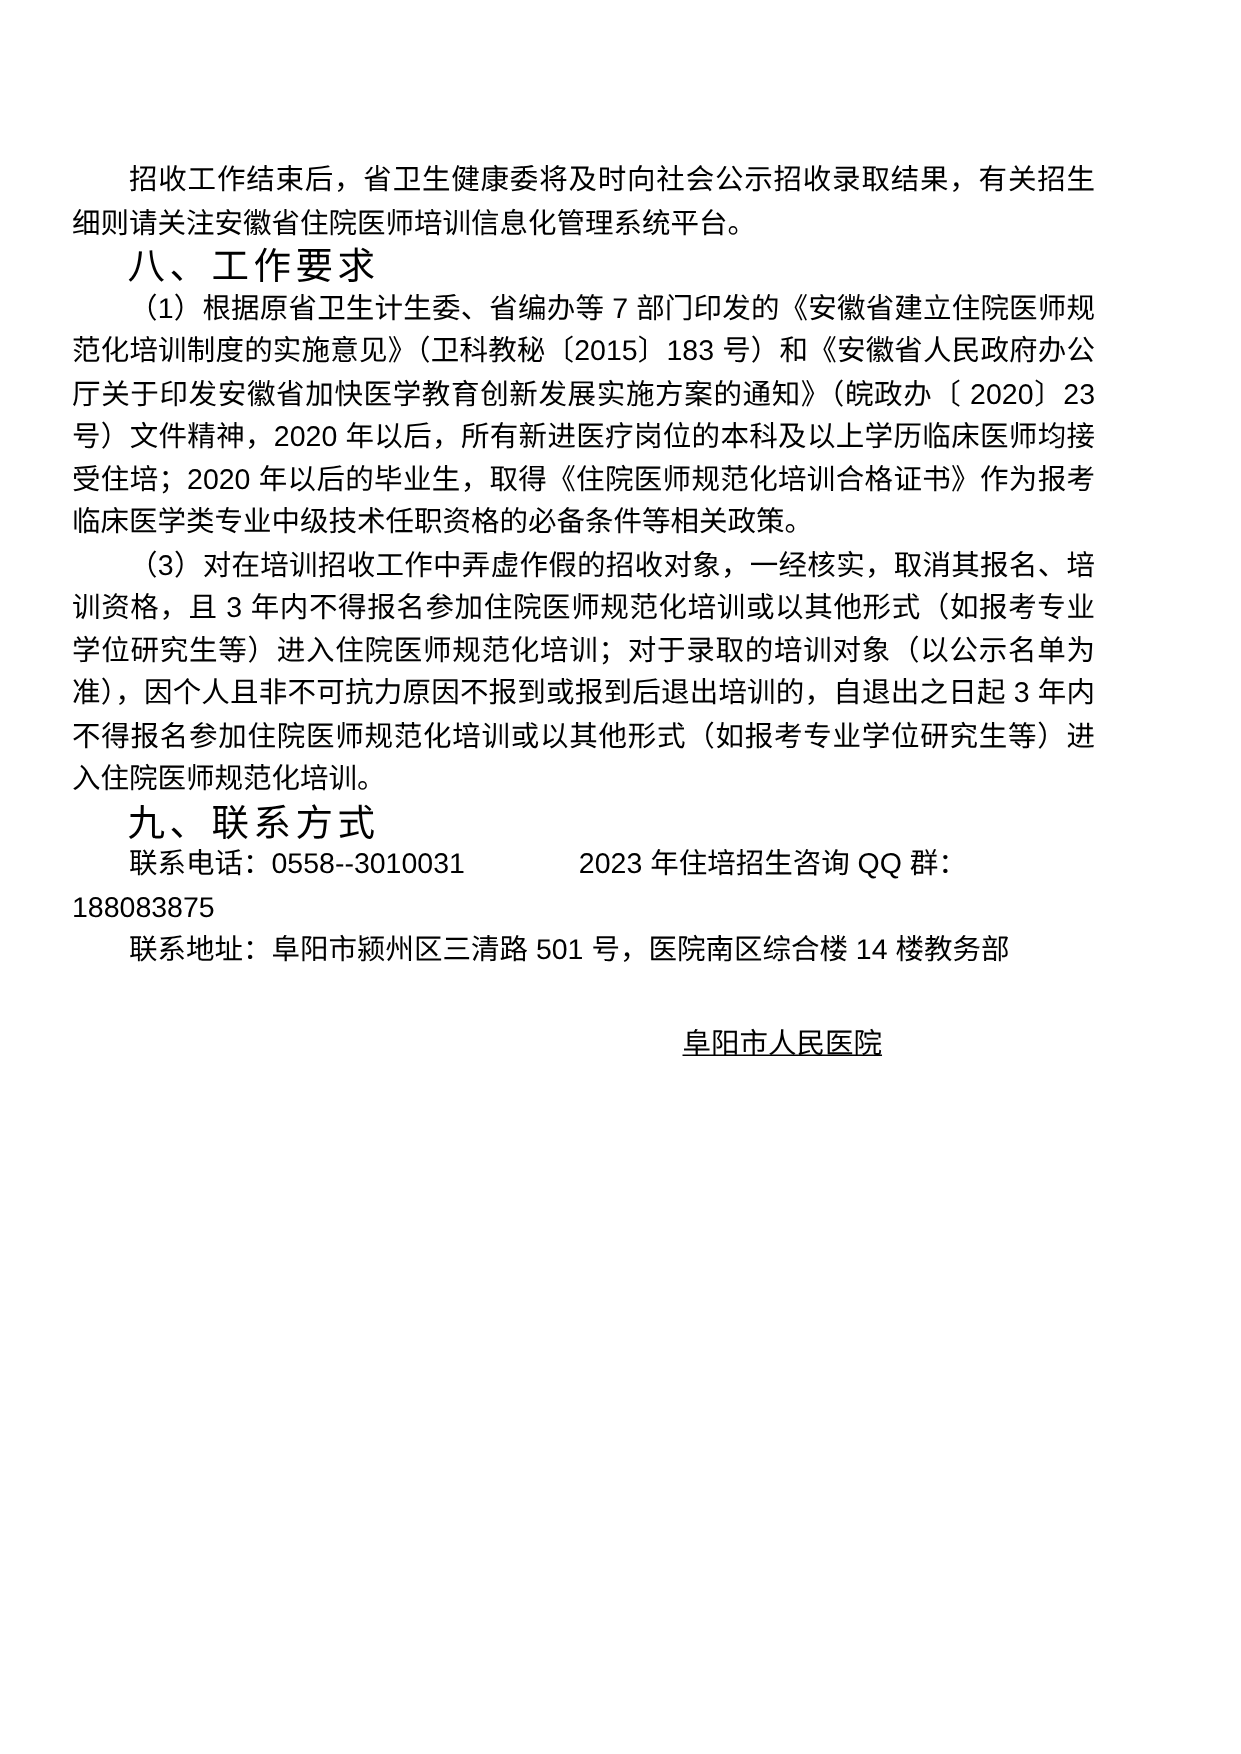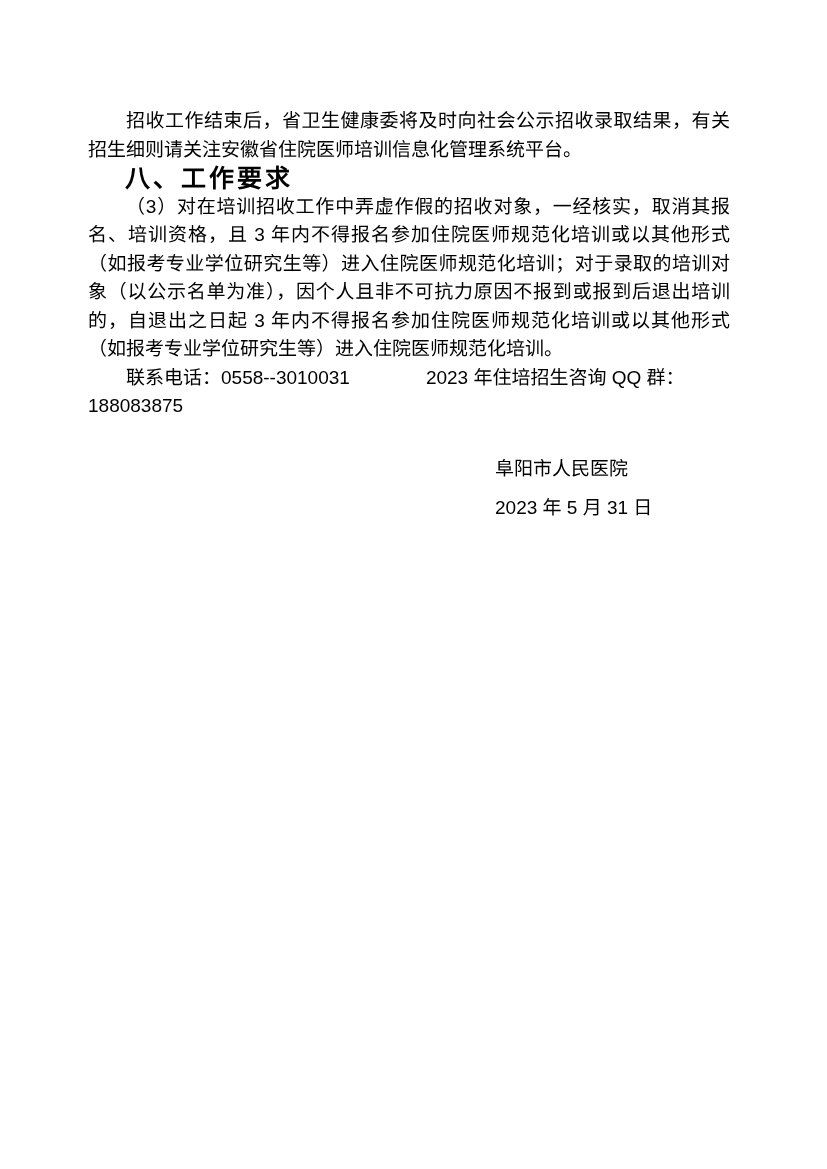--- a/index.html
+++ b/index.html
@@ -11,64 +11,67 @@
     width: 827px;
     height: 1169px;
     overflow: hidden;
     color: #000000;
     font-family: "Liberation Sans", "DejaVu Sans", sans-serif;
   }
   .page {
     box-sizing: border-box;
     width: 822px;
     height: 1169px;
-    padding: 107px 92px 0 88px;
+    padding: 107px 92px 0 48px;
     font-size: 19px;
     line-height: 28.5px;
   }
   p, h2 { margin: 0; padding: 0; }
 
   .body-text {
     text-indent: 2em;
     text-align: justify;
     text-justify: inter-ideograph;
   }
   .section-heading {
     font-size: 25px;
-    font-weight: bold;
+    font-weight: normal;
     letter-spacing: 3px;
     line-height: 28.5px;
     padding-left: 37px;
   }
   .contact-line {
     text-indent: 2em;
     white-space: pre-wrap;
   }
   .signature-block {
     margin-top: 28px;
     margin-left: 407px;
     line-height: 39px;
+    text-decoration: underline;
   }
 </style>
 </head>
 <body>
 
 <div class="page">
 
   <p class="body-text">招收工作结束后，省卫生健康委将及时向社会公示招收录取结果，有关招生细则请关注安徽省住院医师培训信息化管理系统平台。</p>
 
   <h2 class="section-heading">八、工作要求</h2>
 
+  <p class="body-text">（1）根据原省卫生计生委、省编办等 7 部门印发的《安徽省建立住院医师规范化培训制度的实施意见》（卫科教秘〔2015〕183 号）和《安徽省人民政府办公厅关于印发安徽省加快医学教育创新发展实施方案的通知》（皖政办〔 2020〕23 号）文件精神，2020 年以后，所有新进医疗岗位的本科及以上学历临床医师均接受住培；2020 年以后的毕业生，取得《住院医师规范化培训合格证书》作为报考临床医学类专业中级技术任职资格的必备条件等相关政策。</p>
 
 
   <p class="body-text">（3）对在培训招收工作中弄虚作假的招收对象，一经核实，取消其报名、培训资格，且 3 年内不得报名参加住院医师规范化培训或以其他形式（如报考专业学位研究生等）进入住院医师规范化培训；对于录取的培训对象（以公示名单为准），因个人且非不可抗力原因不报到或报到后退出培训的，自退出之日起 3 年内不得报名参加住院医师规范化培训或以其他形式（如报考专业学位研究生等）进入住院医师规范化培训。</p>
 
+  <h2 class="section-heading">九、联系方式</h2>
 
 
   <p class="contact-line">联系电话：0558--3010031　　　　2023 年住培招生咨询 QQ 群：188083875</p>
 
+  <p class="contact-line">联系地址：阜阳市颍州区三清路 501 号，医院南区综合楼 14 楼教务部</p>
 
   <div class="signature-block">
     <p>阜阳市人民医院</p>
-    <p>2023 年 5 月 31 日</p>
   </div>
 
 </div>
 
 </body></html>

